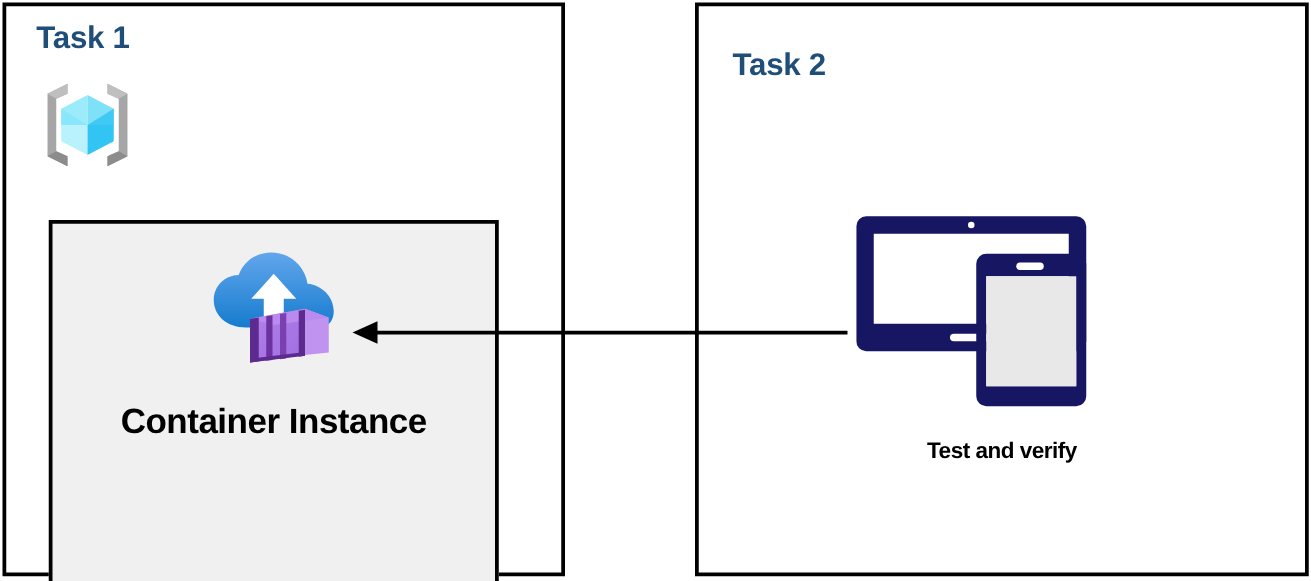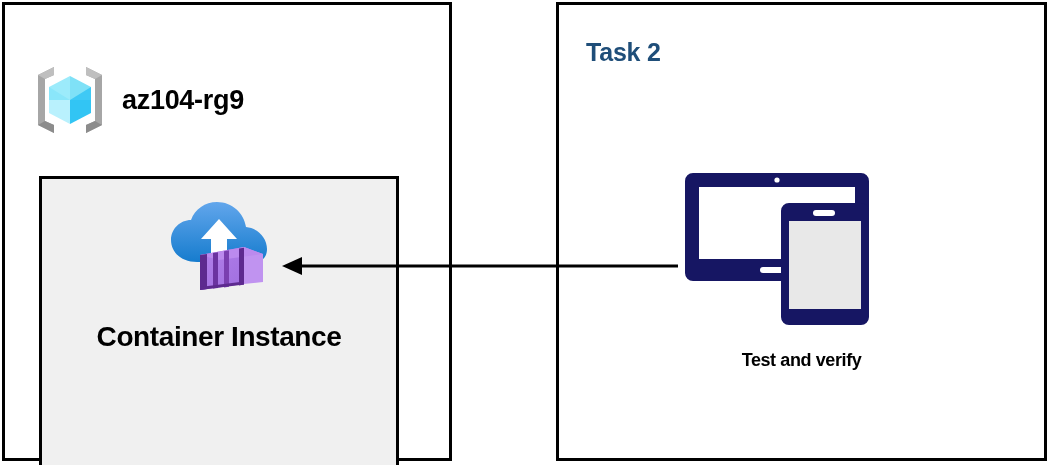--- a/index.html
+++ b/index.html
@@ -138,20 +138,21 @@
     display: block;
   }
 </style>
 </head>
 <body>
 
 <div id="canvas">
 
   <div class="task-panel" id="panel-task-1"></div>
 
+  <div class="task-title" id="task-1-title">Task 1</div>
 
   <div id="resource-group-row">
     <svg id="resource-group-icon" viewBox="0 0 76 76">
 
       <path d="M22 5 L6 13 L6 63 L22 71 L22 63 L13 59 L13 17 L22 13 Z" fill="#a6a6a6"></path>
       <path d="M22 5 L6 13 L13 17 L22 13 Z" fill="#bfbfbf"></path>
       <path d="M22 71 L6 63 L13 59 L22 63 Z" fill="#8c8c8c"></path>
 
       <path d="M54 5 L70 13 L70 63 L54 71 L54 63 L63 59 L63 17 L54 13 Z" fill="#a6a6a6"></path>
       <path d="M54 5 L70 13 L63 17 L54 13 Z" fill="#bfbfbf"></path>
@@ -161,21 +162,20 @@
 
       <path d="M38 14 L59 25 L59 38 L38 38 Z" fill="#7fe1f7"></path>
 
       <path d="M17 38 L38 38 L38 62 L17 51 Z" fill="#b9f1fd"></path>
 
       <path d="M59 38 L38 38 L38 62 L59 51 Z" fill="#32c5f4"></path>
 
       <path d="M38 38 L59 25 L59 38 Z" fill="#3fc9f5"></path>
       <path d="M38 38 L17 25 L17 38 Z" fill="#8ae6fa"></path>
     </svg>
-    <div id="resource-group-name">az104-rg9</div>
   </div>
 
   <div id="container-instance-box">
     <svg id="container-instance-icon" viewBox="0 0 104 94">
       <defs>
         <linearGradient id="cloudGrad" x1="0" y1="0" x2="0" y2="1">
           <stop offset="0" stop-color="#62a6ec"></stop>
           <stop offset="1" stop-color="#167cce"></stop>
         </linearGradient>
         <linearGradient id="boxFront" x1="0" y1="0" x2="1" y2="1">

